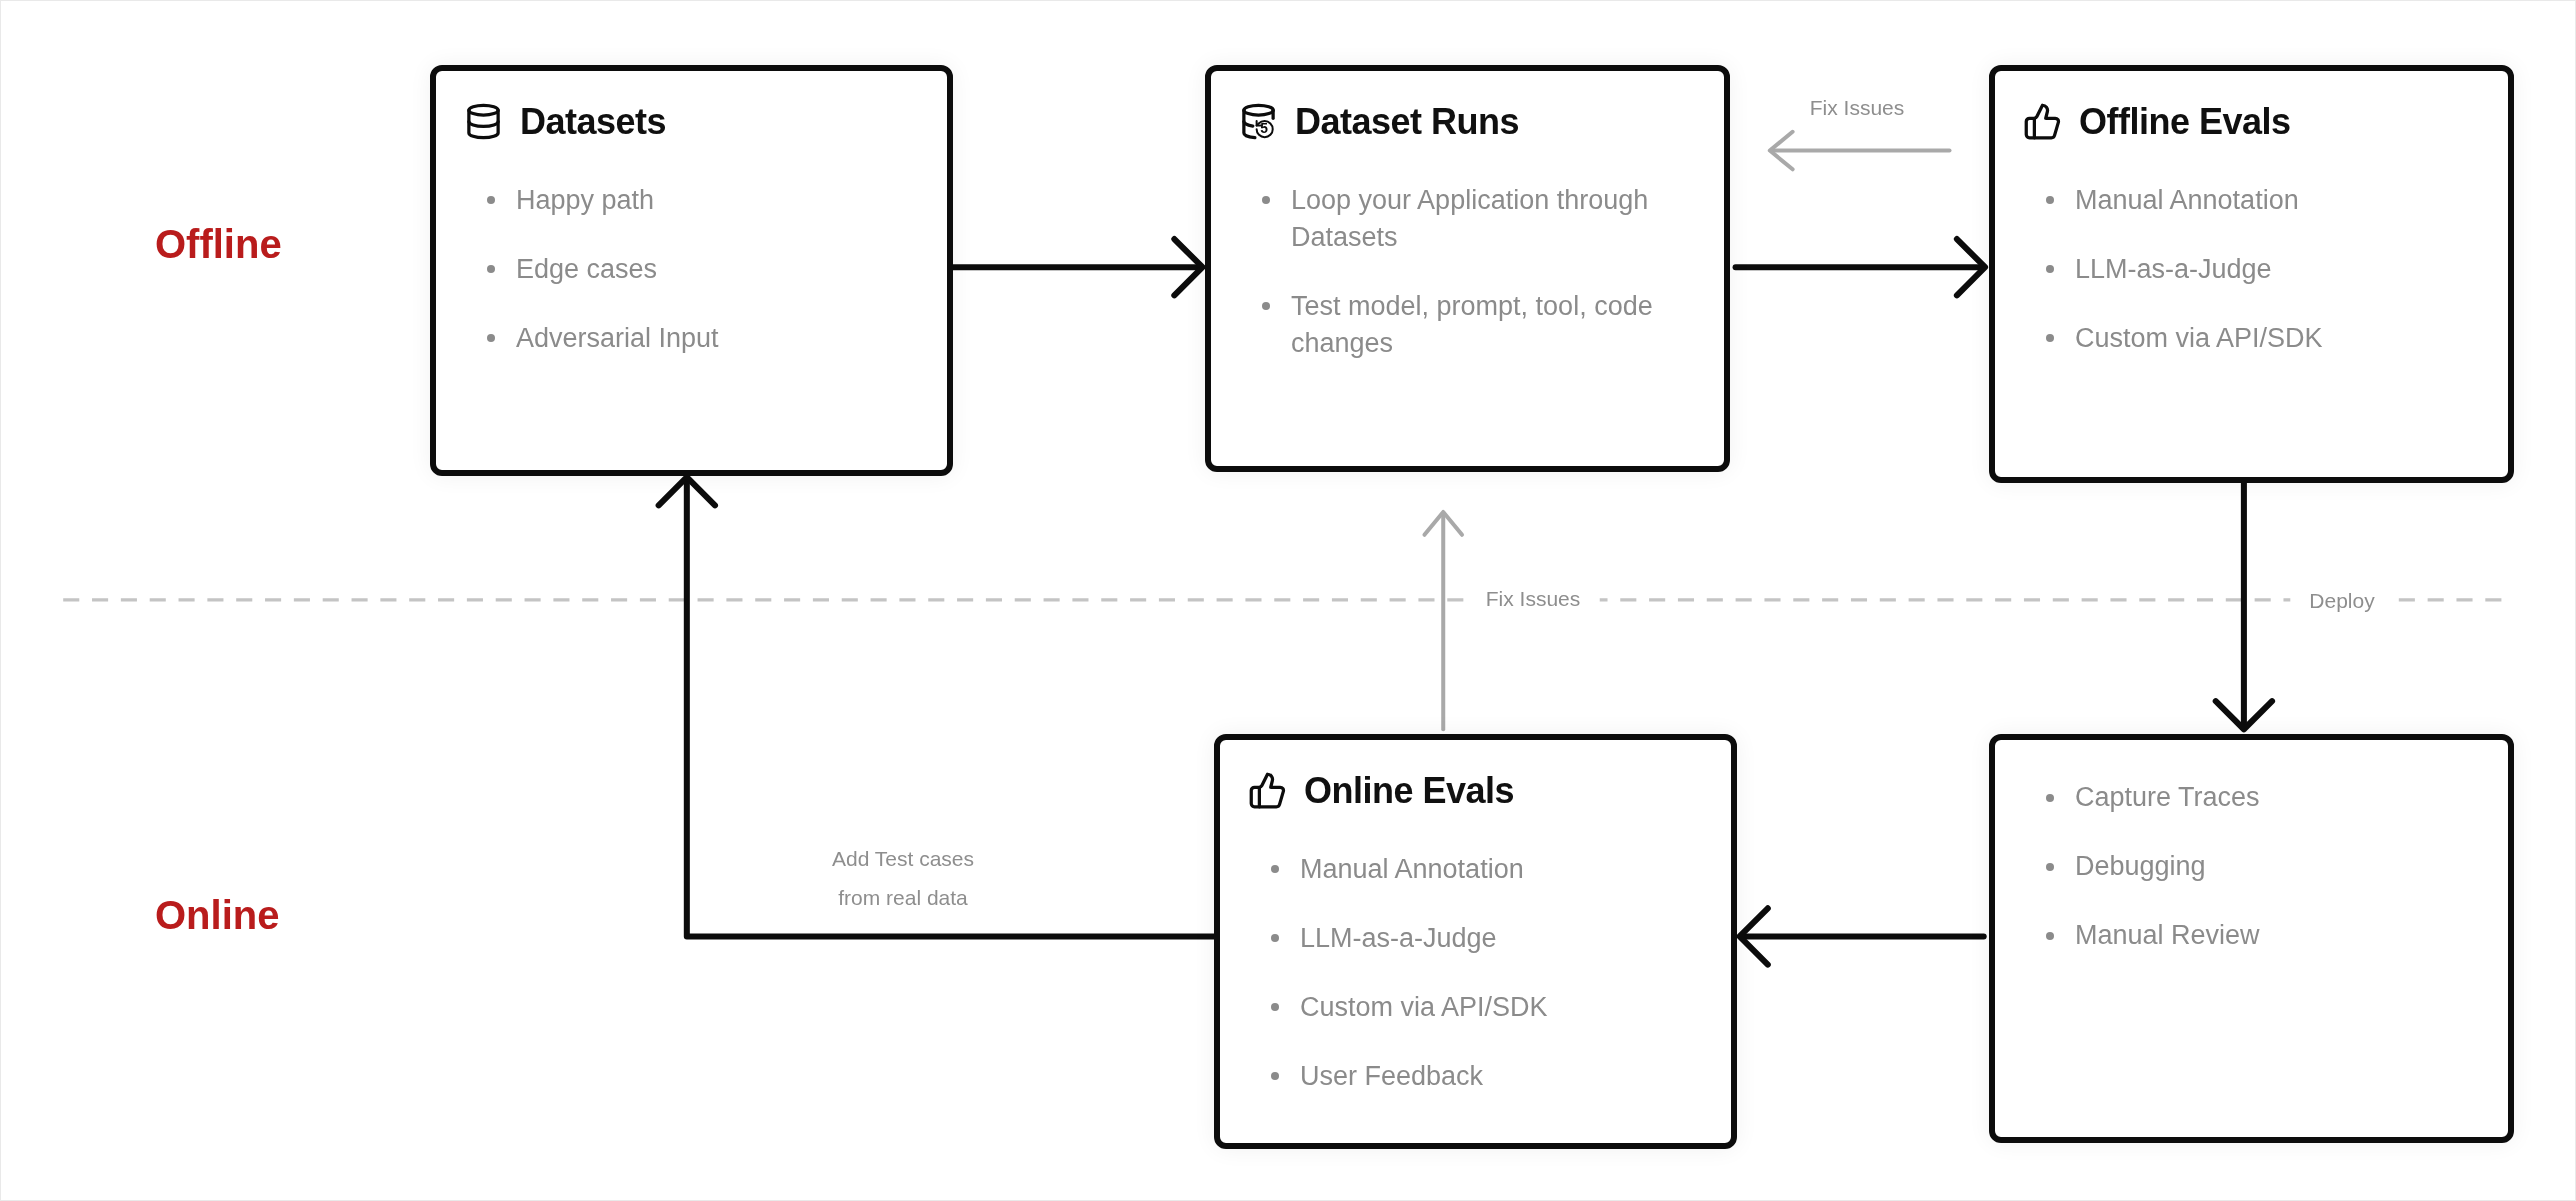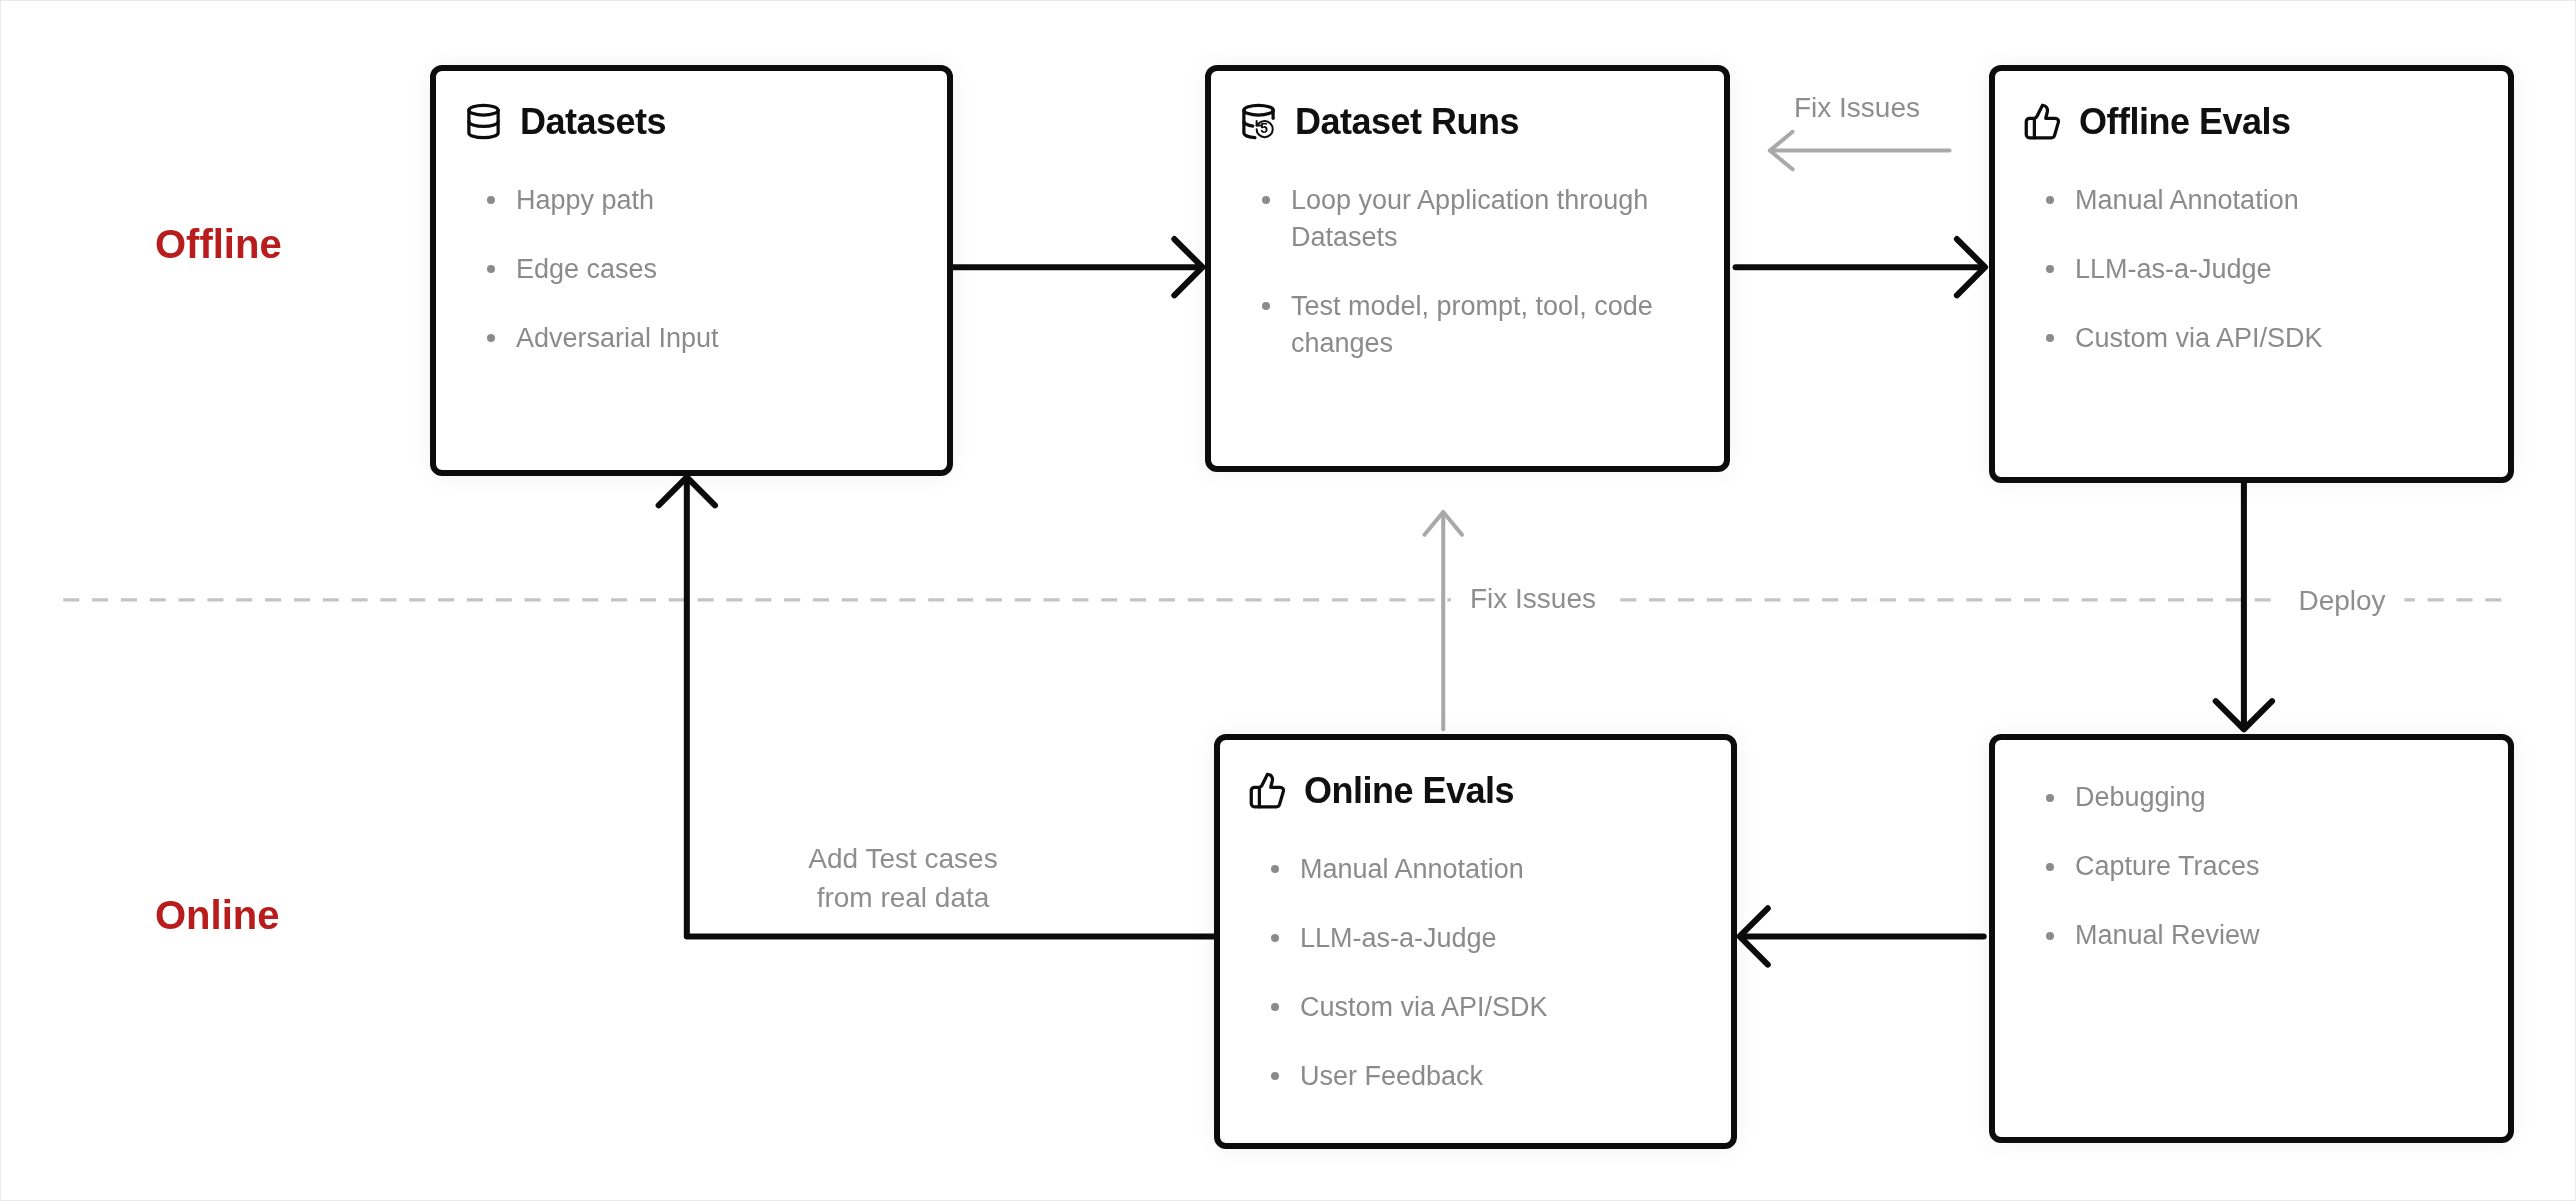--- a/index.html
+++ b/index.html
@@ -28,21 +28,21 @@
   }
   .bullets li::before{
     content:"";position:absolute;left:6.7px;top:14.8px;width:8px;height:8px;border-radius:50%;background:#8b8b8b;
   }
   
   .row-label{position:absolute;font-size:40px;font-weight:700;color:#b91c1c;z-index:3;}
   #offline-label{left:154px;top:221px;}
   #online-label{left:154px;top:892px;}
   
   .edge-label{
-    position:absolute;transform:translate(-50%,-50%);font-size:28px;color:#8e8e8e;
+    position:absolute;transform:translate(-50%,-50%);font-size:21px;color:#8e8e8e;
     white-space:nowrap;z-index:3;line-height:1.2;
   }
   .edge-label.on-dash{background:#ffffff;padding:4px 19px;}
   #fix-top-label{left:1856px;top:107px;}
   #fix-mid-label{left:1532px;top:598px;}
   #deploy-label{left:2341px;top:600px;}
   #add-test-label{left:902px;top:877px;text-align:center;line-height:39px;}
   
   #edges{position:absolute;left:0;top:0;width:2576px;height:1201px;z-index:1;pointer-events:none;}
   .black-edge{stroke:#0c0c0c;stroke-width:9;fill:none;stroke-linecap:round;stroke-linejoin:round;}
@@ -169,20 +169,20 @@
     <ul class="bullets">
       <li>Manual Annotation</li>
       <li>LLM-as-a-Judge</li>
       <li>Custom via API/SDK</li>
       <li>User Feedback</li>
     </ul>
   </div>
 
   <div class="box" id="box-observability">
     <ul class="bullets">
+      <li>Capture Traces</li>
       <li>Debugging</li>
-      <li>Capture Traces</li>
       <li>Manual Review</li>
     </ul>
   </div>
 
 </div>
 
 
 </body></html>

